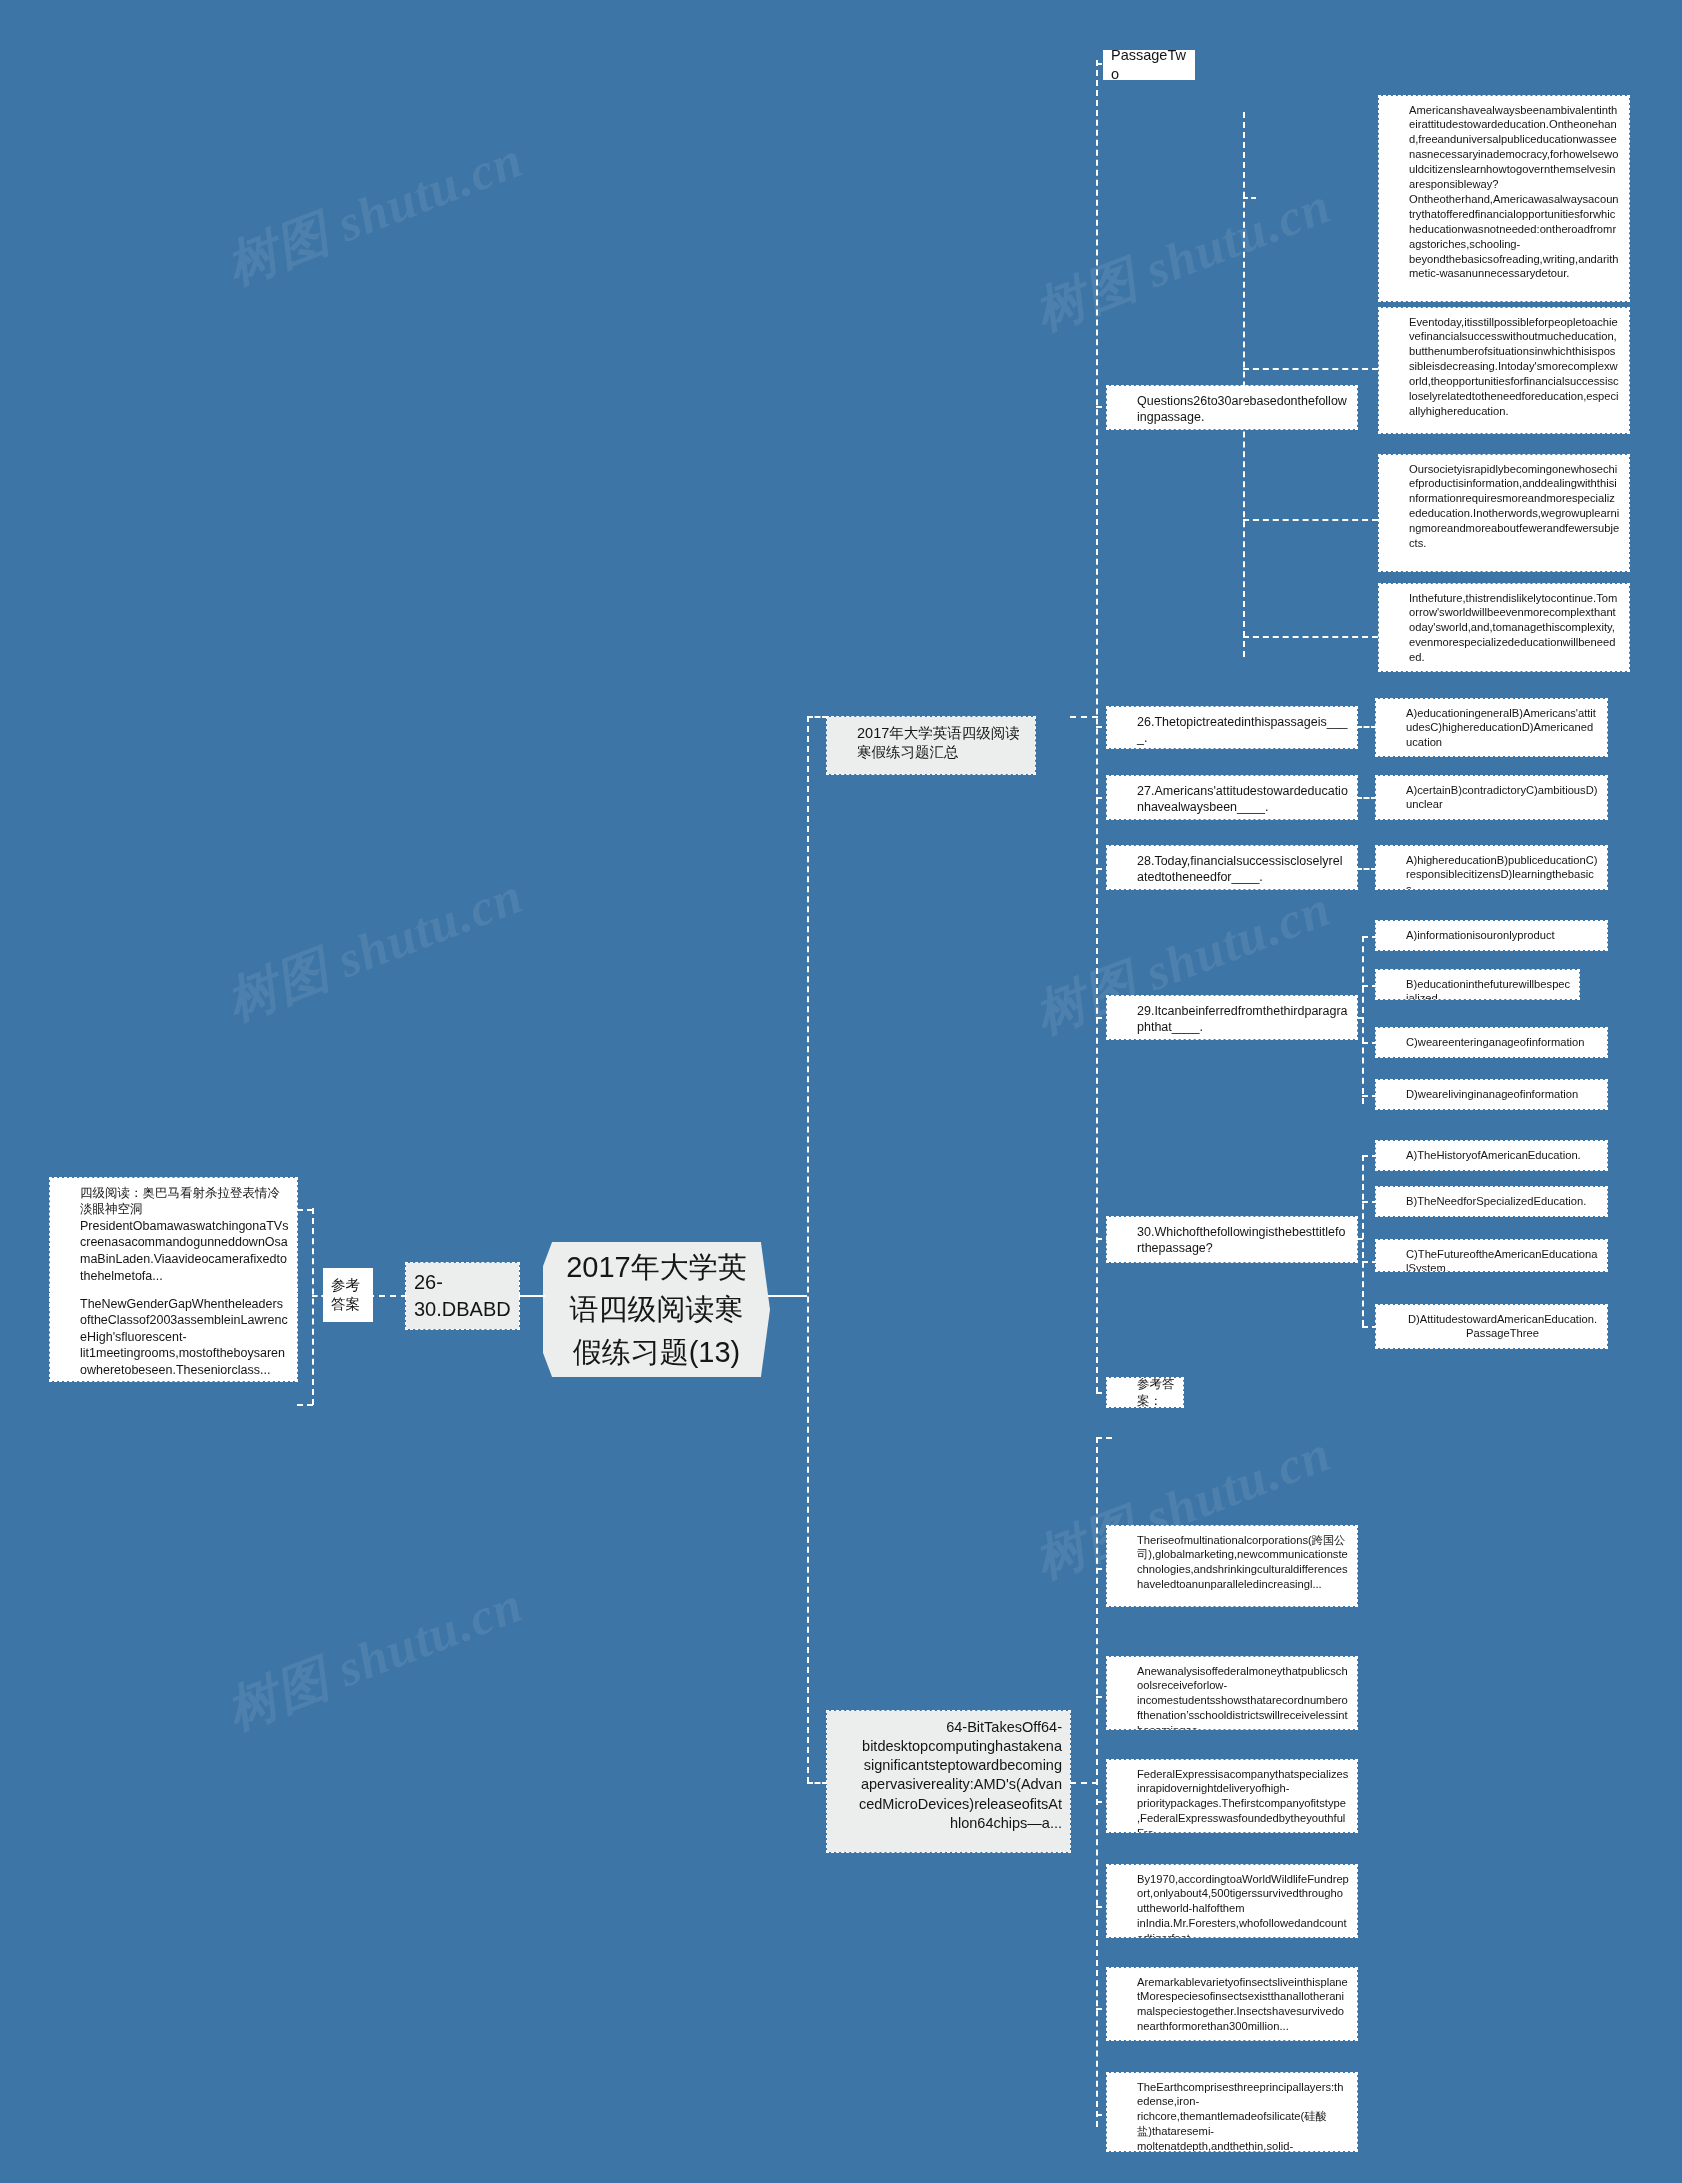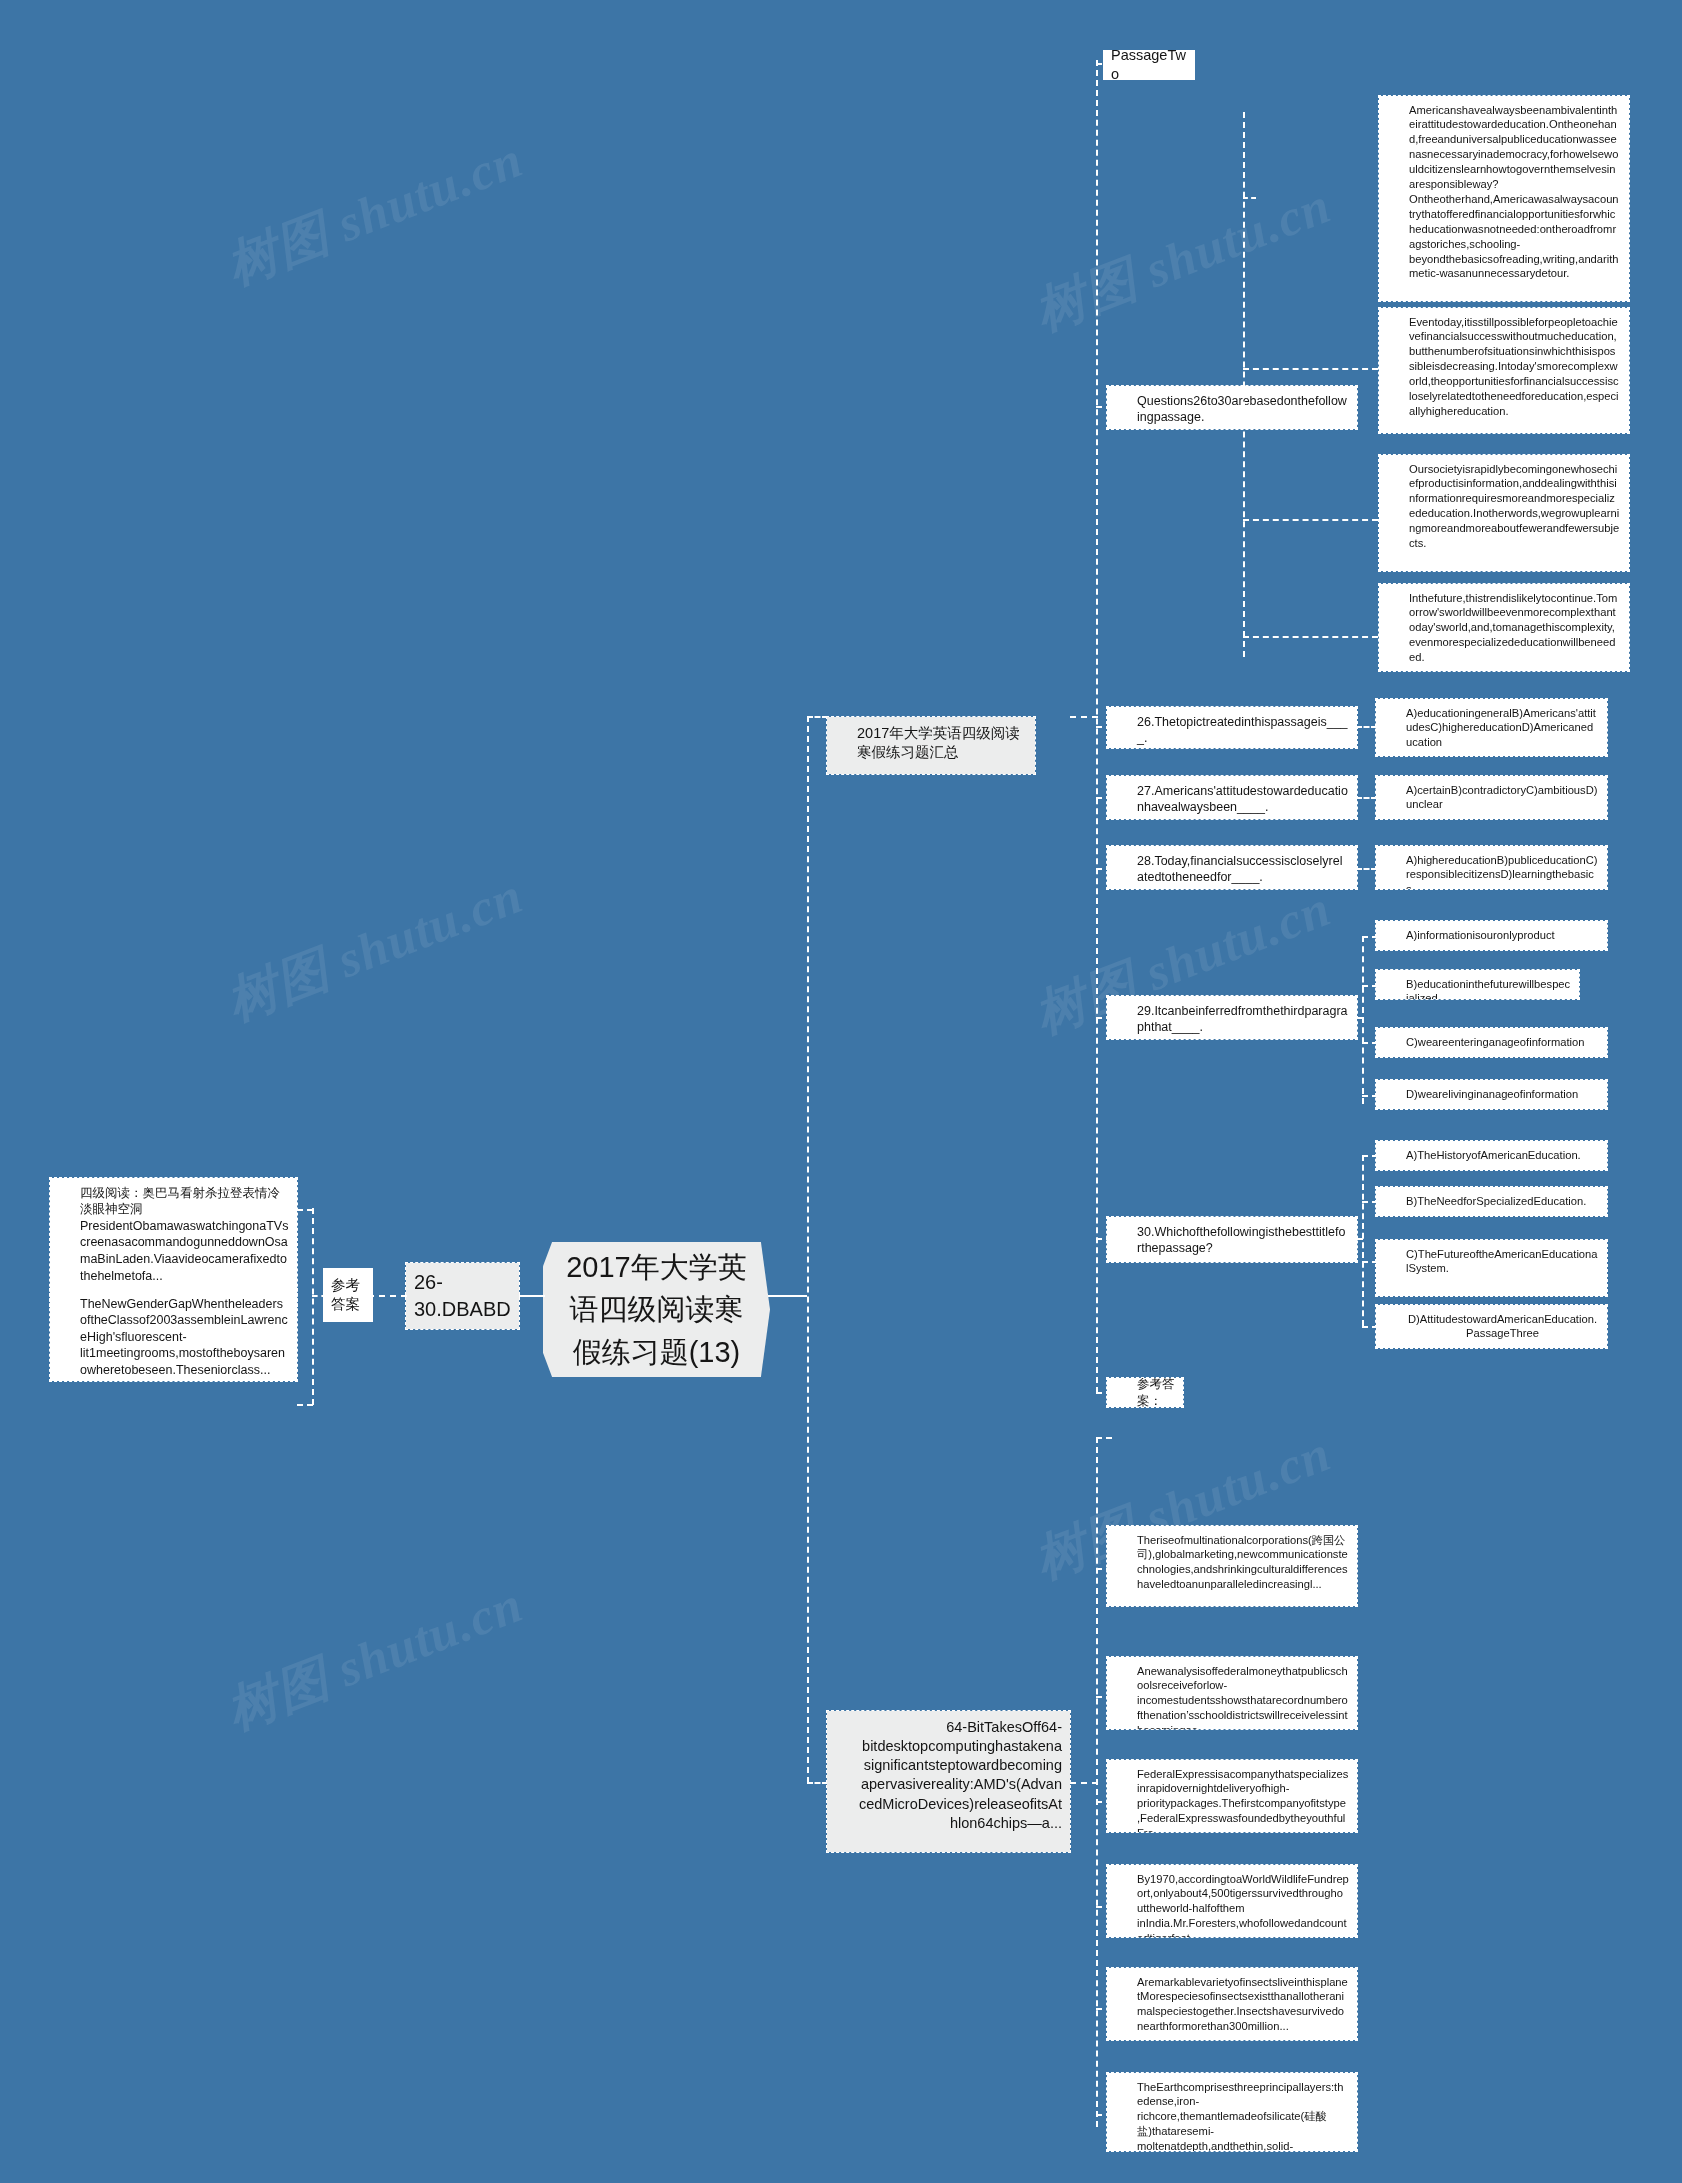--- a/index.html
+++ b/index.html
@@ -243,21 +243,21 @@
   <div class="node plain dashed n-sm" style="left:1376px;top:1141px;width:231px;height:29px;">
     <span>A)TheHistoryofAmericanEducation.</span>
   </div>
 
   <div class="hline" style="left:1362px;top:1201px;width:16px;"></div>
   <div class="node plain dashed n-sm" style="left:1376px;top:1187px;width:231px;height:29px;">
     <span>B)TheNeedforSpecializedEducation.</span>
   </div>
 
   <div class="hline" style="left:1362px;top:1261px;width:16px;"></div>
-  <div class="node plain dashed n-sm" style="left:1376px;top:1240px;width:231px;height:56px;">
+  <div class="node plain dashed n-sm" style="left:1376px;top:1240px;width:231px;height:31px;">
     <span>C)TheFutureoftheAmericanEducationalSystem.</span>
   </div>
 
   <div class="hline" style="left:1362px;top:1326px;width:16px;"></div>
   <div class="node plain dashed n-sm" style="left:1376px;top:1305px;width:231px;height:43px;text-align:center;">
     <span>D)AttitudestowardAmericanEducation.PassageThree</span>
   </div>
 
   <div class="hline" style="left:1096px;top:1392px;width:16px;"></div>
   <div class="node plain dashed n-md" style="left:1107px;top:1378px;width:76px;height:29px;display:flex;align-items:center;">

